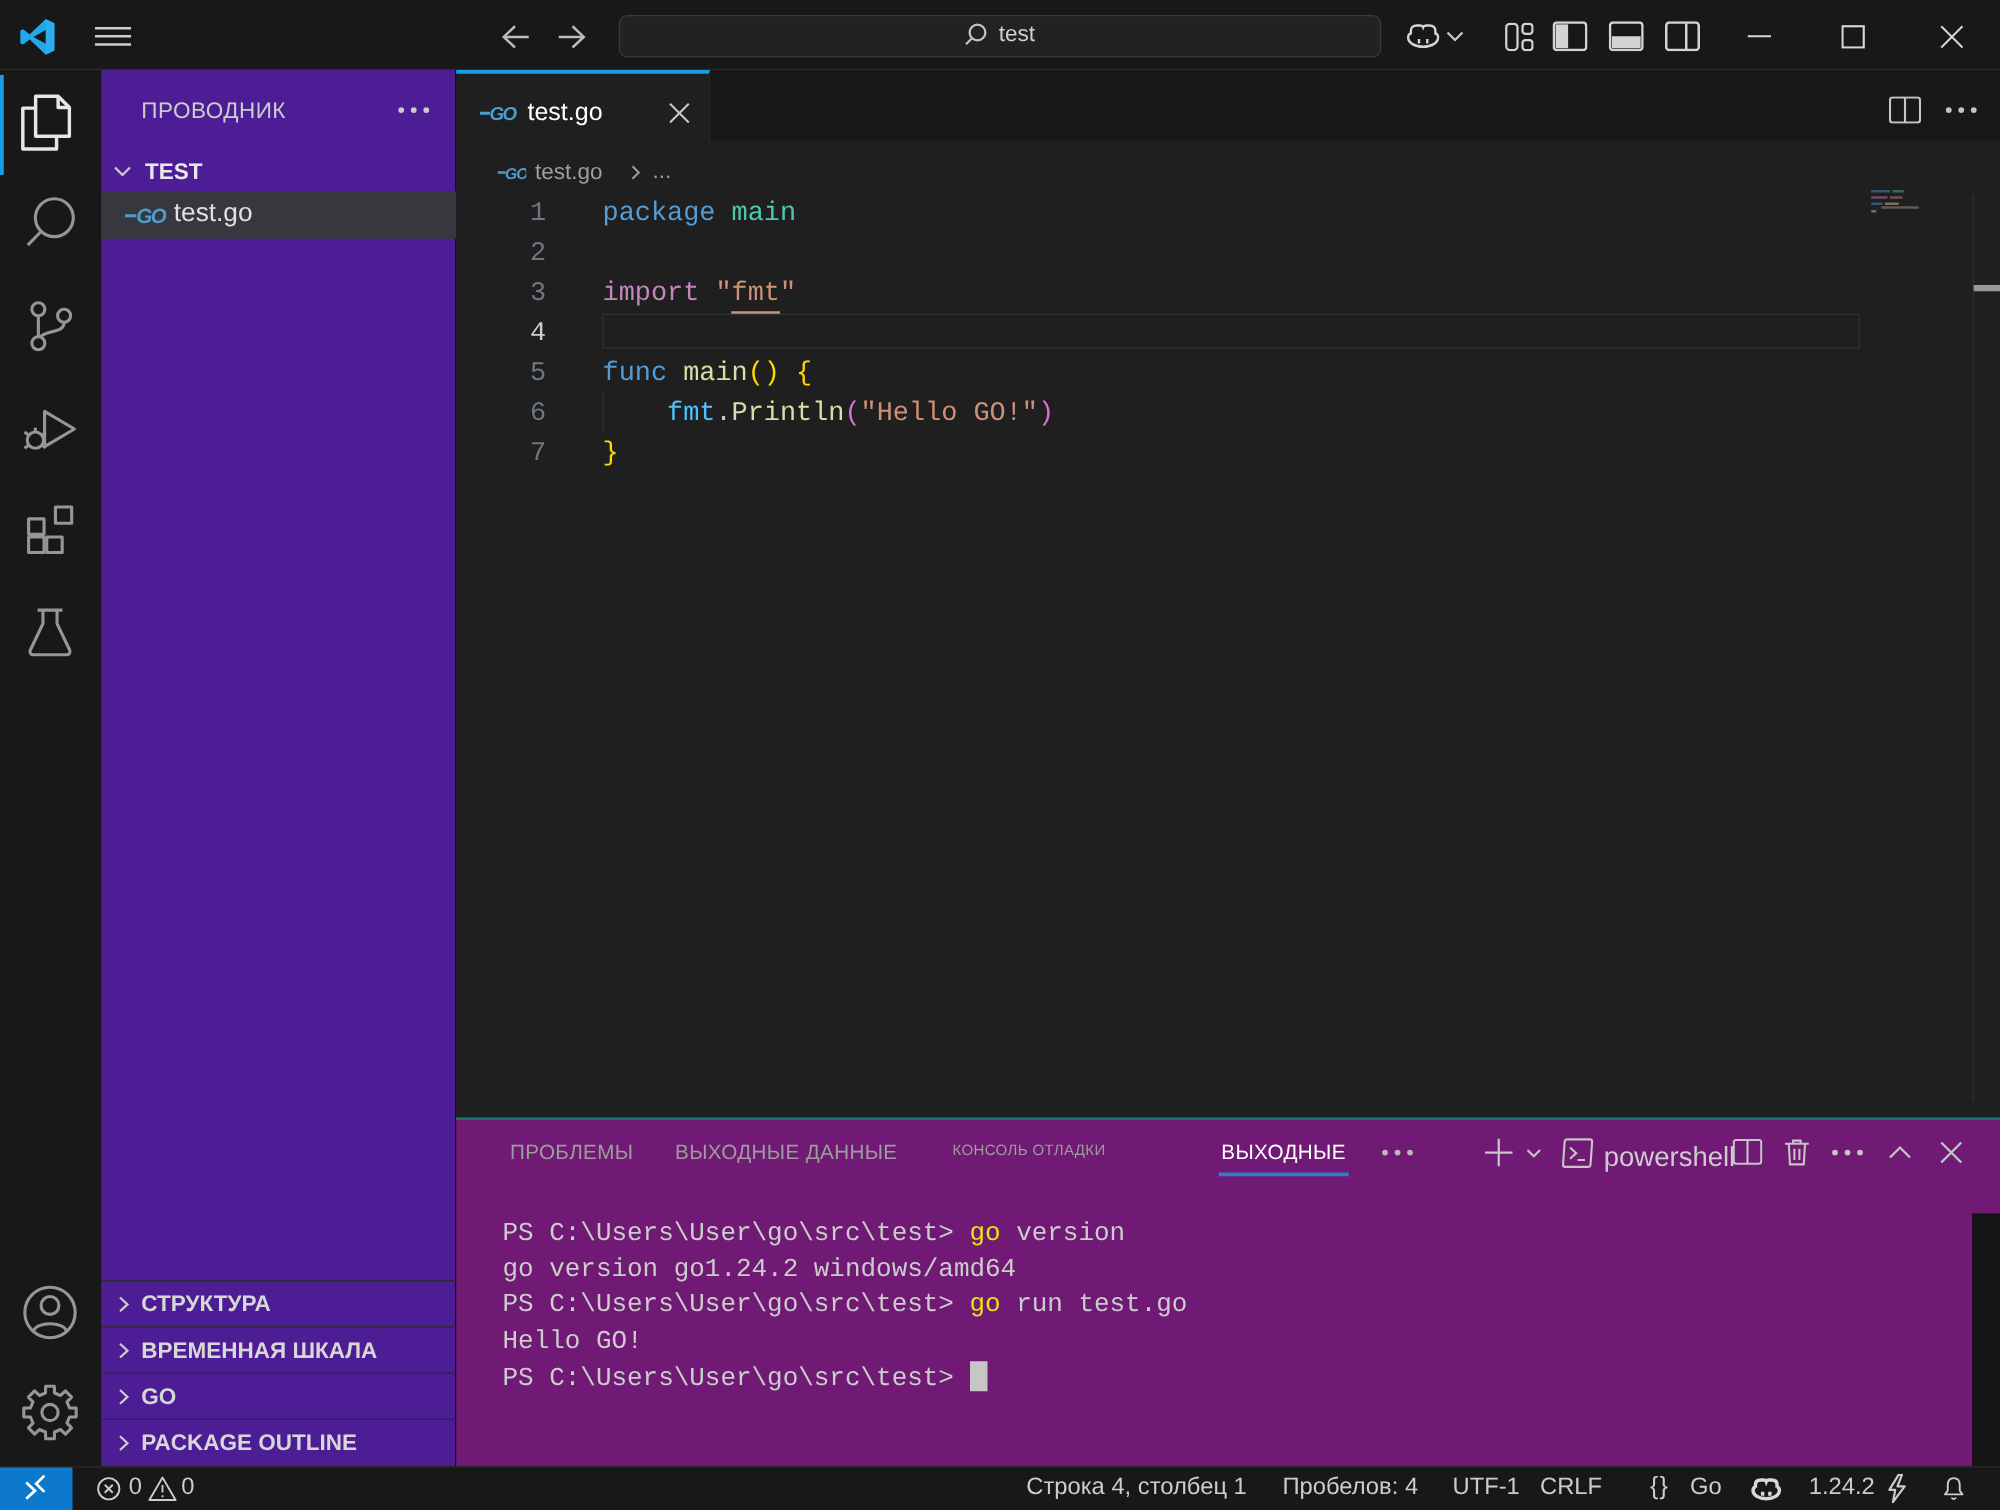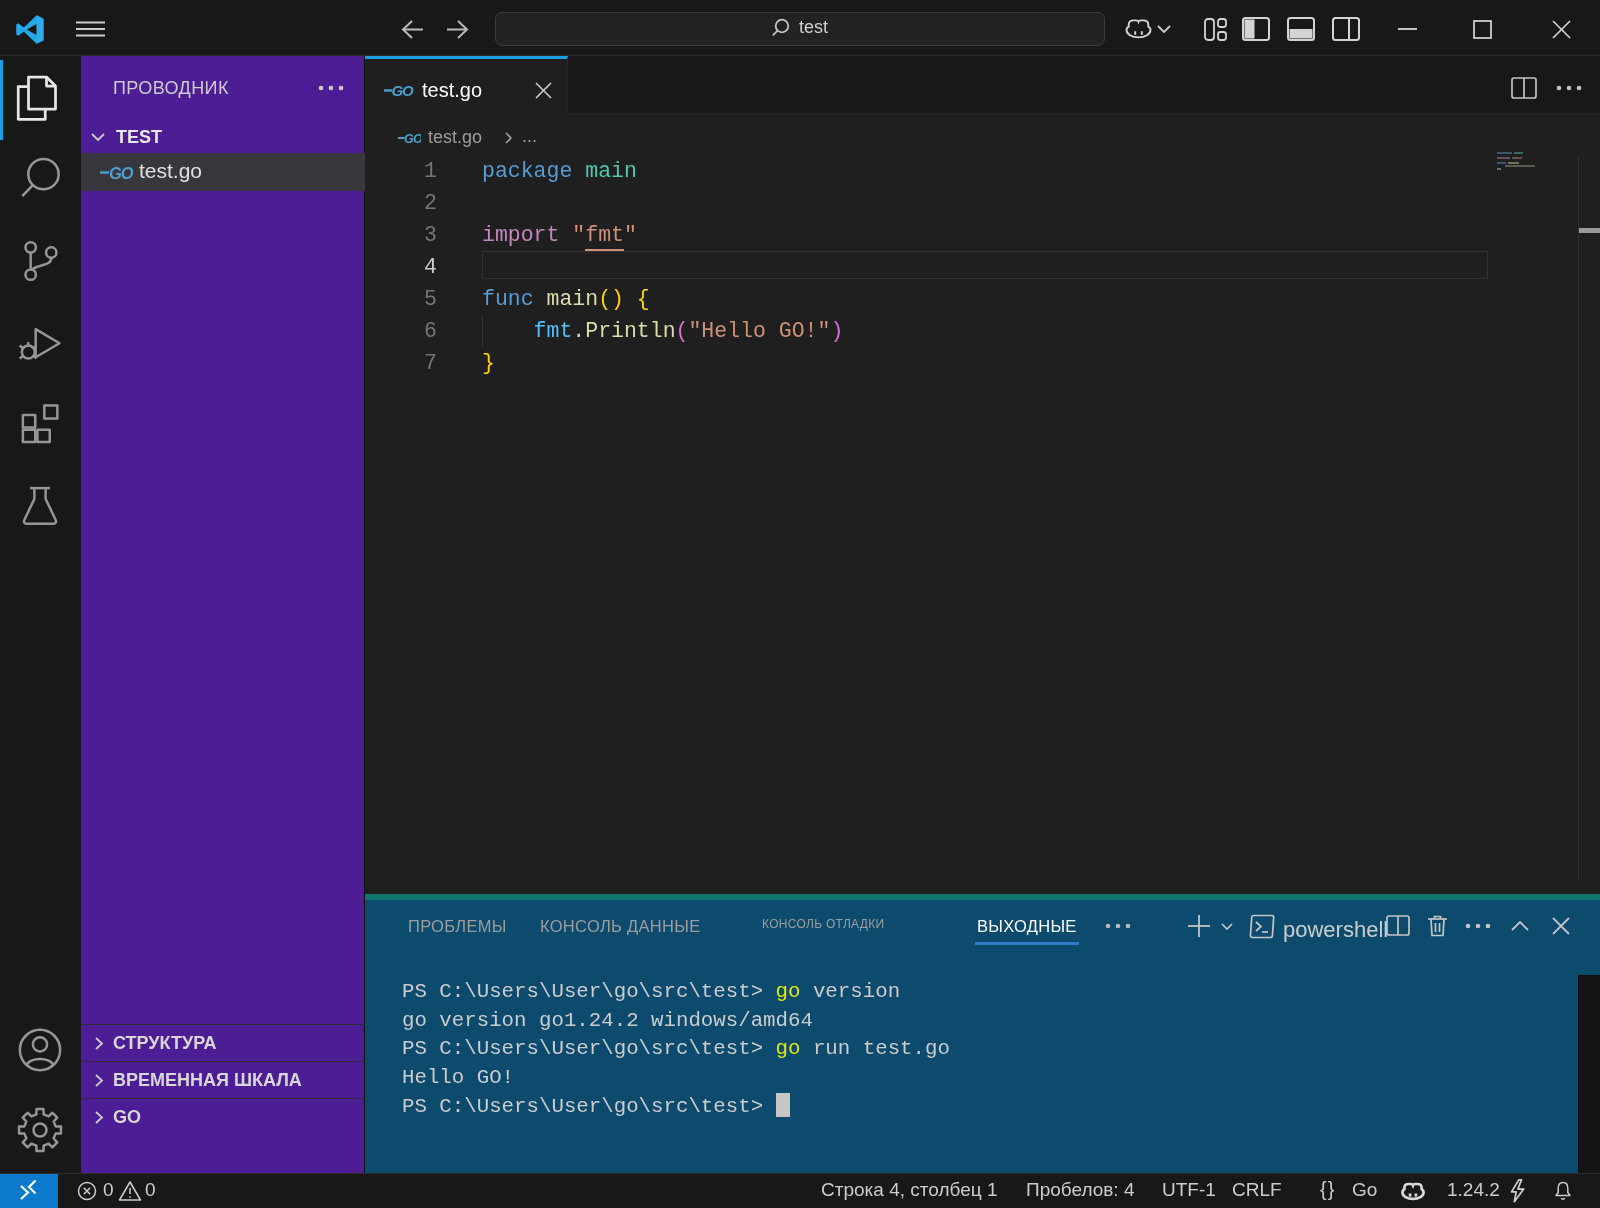--- a/index.html
+++ b/index.html
@@ -197,20 +197,26 @@
   <svg class="a" style="left:13px;top:11px" width="10" height="15" viewBox="0 0 10 15">
         <polyline points="2,2 8,7.5 2,13" stroke="#cccccc" stroke-width="1.8" fill="none"></polyline>
       </svg>
   <div class="a" style="left:32px;top:8px;font-size:18px;font-weight:bold;color:#d7d7d7">ВРЕМЕННАЯ ШКАЛА</div>
  </div>
  <div class="a" style="left:0;top:1042px;width:284px;height:37px;border-top:1px solid #2b2b2b">
   <svg class="a" style="left:13px;top:11px" width="10" height="15" viewBox="0 0 10 15">
         <polyline points="2,2 8,7.5 2,13" stroke="#cccccc" stroke-width="1.8" fill="none"></polyline>
       </svg>
   <div class="a" style="left:32px;top:8px;font-size:18px;font-weight:bold;color:#d7d7d7">GO</div>
+ </div>
+ <div class="a" style="left:0;top:1079px;width:284px;height:37px;border-top:1px solid #2b2b2b">
+  <svg class="a" style="left:13px;top:11px" width="10" height="15" viewBox="0 0 10 15">
+        <polyline points="2,2 8,7.5 2,13" stroke="#cccccc" stroke-width="1.8" fill="none"></polyline>
+      </svg>
+  <div class="a" style="left:32px;top:8px;font-size:18px;font-weight:bold;color:#d7d7d7">PACKAGE OUTLINE</div>
  </div>
 </div>
 
 <div class="a" id="editor" style="left:365px;top:56px;width:1235px;height:838px;background:#1f1f1f">
  <div class="a" style="left:0;top:0;width:1235px;height:58px;background:#181818;border-bottom:1px solid #252525"></div>
  <div class="a" style="left:0;top:0;width:203px;height:58px;background:#1f1f1f;border-top:3px solid #1b9de2;border-right:1px solid #252525">
   <svg class="a" style="left:19px;top:23px" width="30" height="17" viewBox="0 0 30 17">
    <line x1="0" y1="8.5" x2="8" y2="8.5" stroke="#4b9fcf" stroke-width="2.4"></line>
    <text x="7.5" y="14" font-family="Liberation Sans" font-style="italic" font-weight="bold" font-size="15" letter-spacing="-1.1" fill="#4b9fcf">GO</text>
   </svg>
@@ -268,23 +274,23 @@
  <div class="a" style="left:1132px;top:101px;width:13px;height:2px;background:#c586c0;opacity:.45"></div>
  <div class="a" style="left:1147px;top:101px;width:10px;height:2px;background:#ce9178;opacity:.45"></div>
  <div class="a" style="left:1132px;top:106px;width:9px;height:2px;background:#569cd6;opacity:.45"></div>
  <div class="a" style="left:1143px;top:106px;width:11px;height:2px;background:#dcdcaa;opacity:.45"></div>
  <div class="a" style="left:1140px;top:109px;width:30px;height:2px;background:#b0a090;opacity:.45"></div>
  <div class="a" style="left:1132px;top:112px;width:4px;height:2px;background:#cccccc;opacity:.45"></div>
  <div class="a" style="left:1213px;top:100px;width:1px;height:725px;background:#313131"></div>
  <div class="a" style="left:1214px;top:172px;width:21px;height:5px;background:#9a9a9a"></div>
 </div>
 
-<div class="a" id="panel" style="left:365px;top:894px;width:1235px;height:279px;background:#0c4a6e;border-top:6px solid #0f766e">
+<div class="a" id="panel" style="left:365px;top:894px;width:1235px;height:279px;background:#701a75;border-top:2px solid #0f766e">
  <div class="a" style="left:43px;top:17px;font-size:16.5px;color:#9d9d9d;letter-spacing:.3px">ПРОБЛЕМЫ</div>
- <div class="a" style="left:175px;top:17px;font-size:16.5px;color:#9d9d9d;letter-spacing:.3px">КОНСОЛЬ ДАННЫЕ</div>
+ <div class="a" style="left:175px;top:17px;font-size:16.5px;color:#9d9d9d;letter-spacing:.3px">ВЫХОДНЫЕ ДАННЫЕ</div>
  <div class="a" style="left:397px;top:17px;font-size:12px;color:#9d9d9d;letter-spacing:.3px">КОНСОЛЬ ОТЛАДКИ</div>
  <div class="a" style="left:612px;top:17px;font-size:16.5px;color:#ffffff;letter-spacing:.3px">ВЫХОДНЫЕ</div>
  <div class="a" style="left:610px;top:42px;width:104px;height:2.5px;background:#2f7cc8"></div>
  <svg class="a" style="left:740px;top:23px" width="26" height="6" viewBox="0 0 26 6">
       <g fill="#b9b9b9">
         <circle cx="3" cy="3" r="2.3"></circle>
         <circle cx="13" cy="3" r="2.3"></circle>
         <circle cx="23" cy="3" r="2.3"></circle>
       </g>
     </svg>

